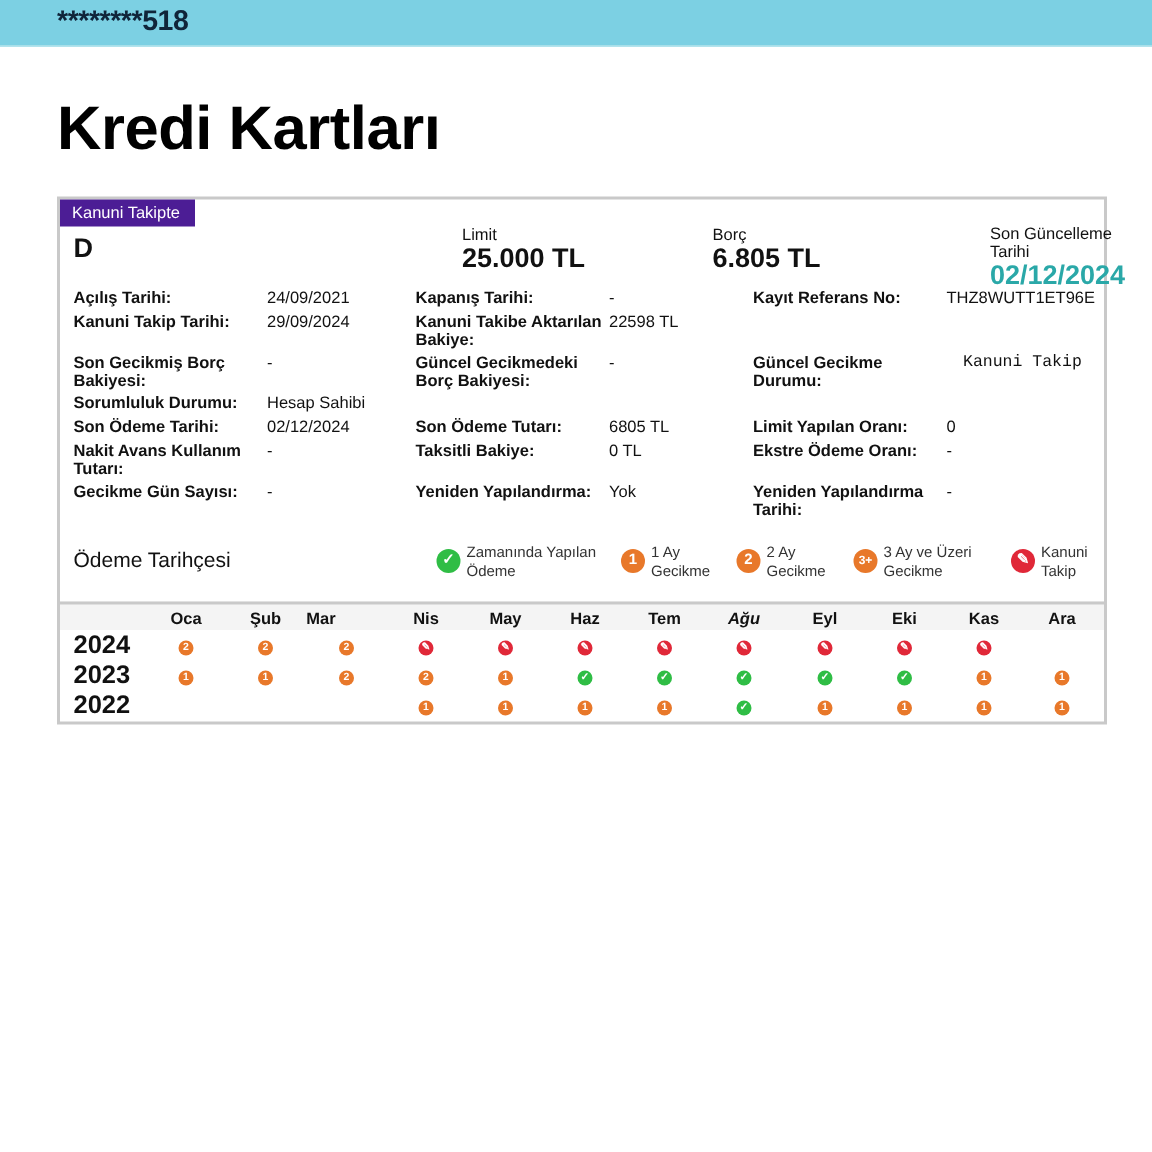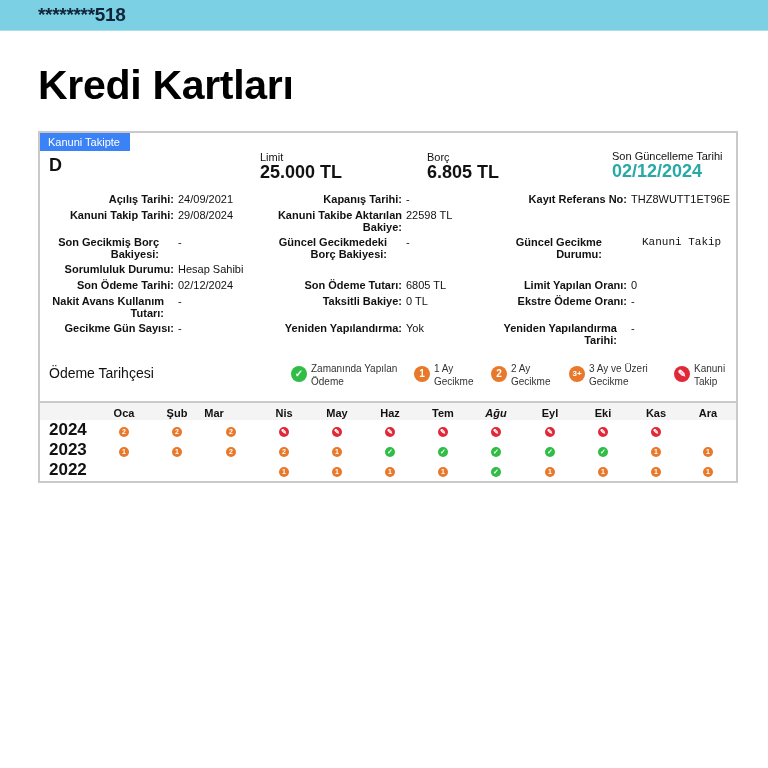--- a/index.html
+++ b/index.html
@@ -12,32 +12,32 @@
   }
   .topbar .masked { position: absolute; left: 38px; top: 4px; font-weight: bold; font-size: 19px; color: #10253a; letter-spacing: -0.3px; }
 
   .page-title { position: absolute; left: 38px; top: 62px; font-size: 41px; font-weight: bold; color: #000; letter-spacing: -0.3px; }
 
   .card {
     position: absolute; left: 38px; top: 131px; width: 700px; height: 352px;
     border: 2px solid #c9c9c9; border-bottom-width: 2px; background: #fff;
   }
   .badge {
-    position: absolute; left: 0; top: 0; background: #3b82f6; color: #fff;
+    position: absolute; left: 0; top: 0; background: #4c1d95; color: #fff;
     font-size: 11px; padding: 3px 10px 4px 8px; height: 18px; line-height: 12px;
   }
   .card-name { position: absolute; left: 9px; top: 22px; font-size: 18px; font-weight: bold; }
 
-  .kv-top { position: absolute; }
+  .kv-top { position: absolute; margin-left: 48px; }
   .kv-top .lbl { font-size: 11px; color: #111; }
   .kv-top .val { font-size: 18px; font-weight: bold; margin-top: -1px; }
   .kv-top .val.teal { color: #2aa8a8; }
 
   .field { position: absolute; font-size: 11px; line-height: 12px; }
-  .field .l { position: absolute; left: 0; top: 0; font-weight: bold; width: 125px; text-align: right; }
+  .field .l { position: absolute; left: 0; top: 0; font-weight: bold; width: 125px; }
   .field .v { position: absolute; top: 0; white-space: nowrap; }
 
   .history-title { position: absolute; left: 9px; top: 232px; font-size: 14px; color: #111; }
 
   .legend-item { position: absolute; top: 229px; font-size: 10px; line-height: 13px; color: #333; }
   .legend-item .ic { position: absolute; left: 0; top: 4px; width: 16px; height: 16px; border-radius: 50%; color: #fff; font-size: 10px; font-weight: bold; text-align: center; line-height: 16px; }
   .legend-item .tx { position: absolute; left: 20px; top: 0; white-space: nowrap; }
 
   .grid-head {
     position: absolute; left: 0; top: 268px; width: 696px; height: 19px;
@@ -75,21 +75,21 @@
     <div class="lbl">Son Güncelleme Tarihi</div>
     <div class="val teal">02/12/2024</div>
   </div>
 
   <div class="field" style="left:9px; top:60px;">
     <span class="l">Açılış Tarihi:</span>
     <span class="v" style="left:129px;">24/09/2021</span>
   </div>
   <div class="field" style="left:9px; top:76px;">
     <span class="l">Kanuni Takip Tarihi:</span>
-    <span class="v" style="left:129px;">29/08/2024</span>
+    <span class="v" style="left:129px;">29/09/2024</span>
   </div>
   <div class="field" style="left:9px; top:103px;">
     <span class="l" style="width:110px;">Son Gecikmiş Borç Bakiyesi:</span>
     <span class="v" style="left:129px;">-</span>
   </div>
   <div class="field" style="left:9px; top:130px;">
     <span class="l">Sorumluluk Durumu:</span>
     <span class="v" style="left:129px;">Hesap Sahibi</span>
   </div>
   <div class="field" style="left:9px; top:146px;">

